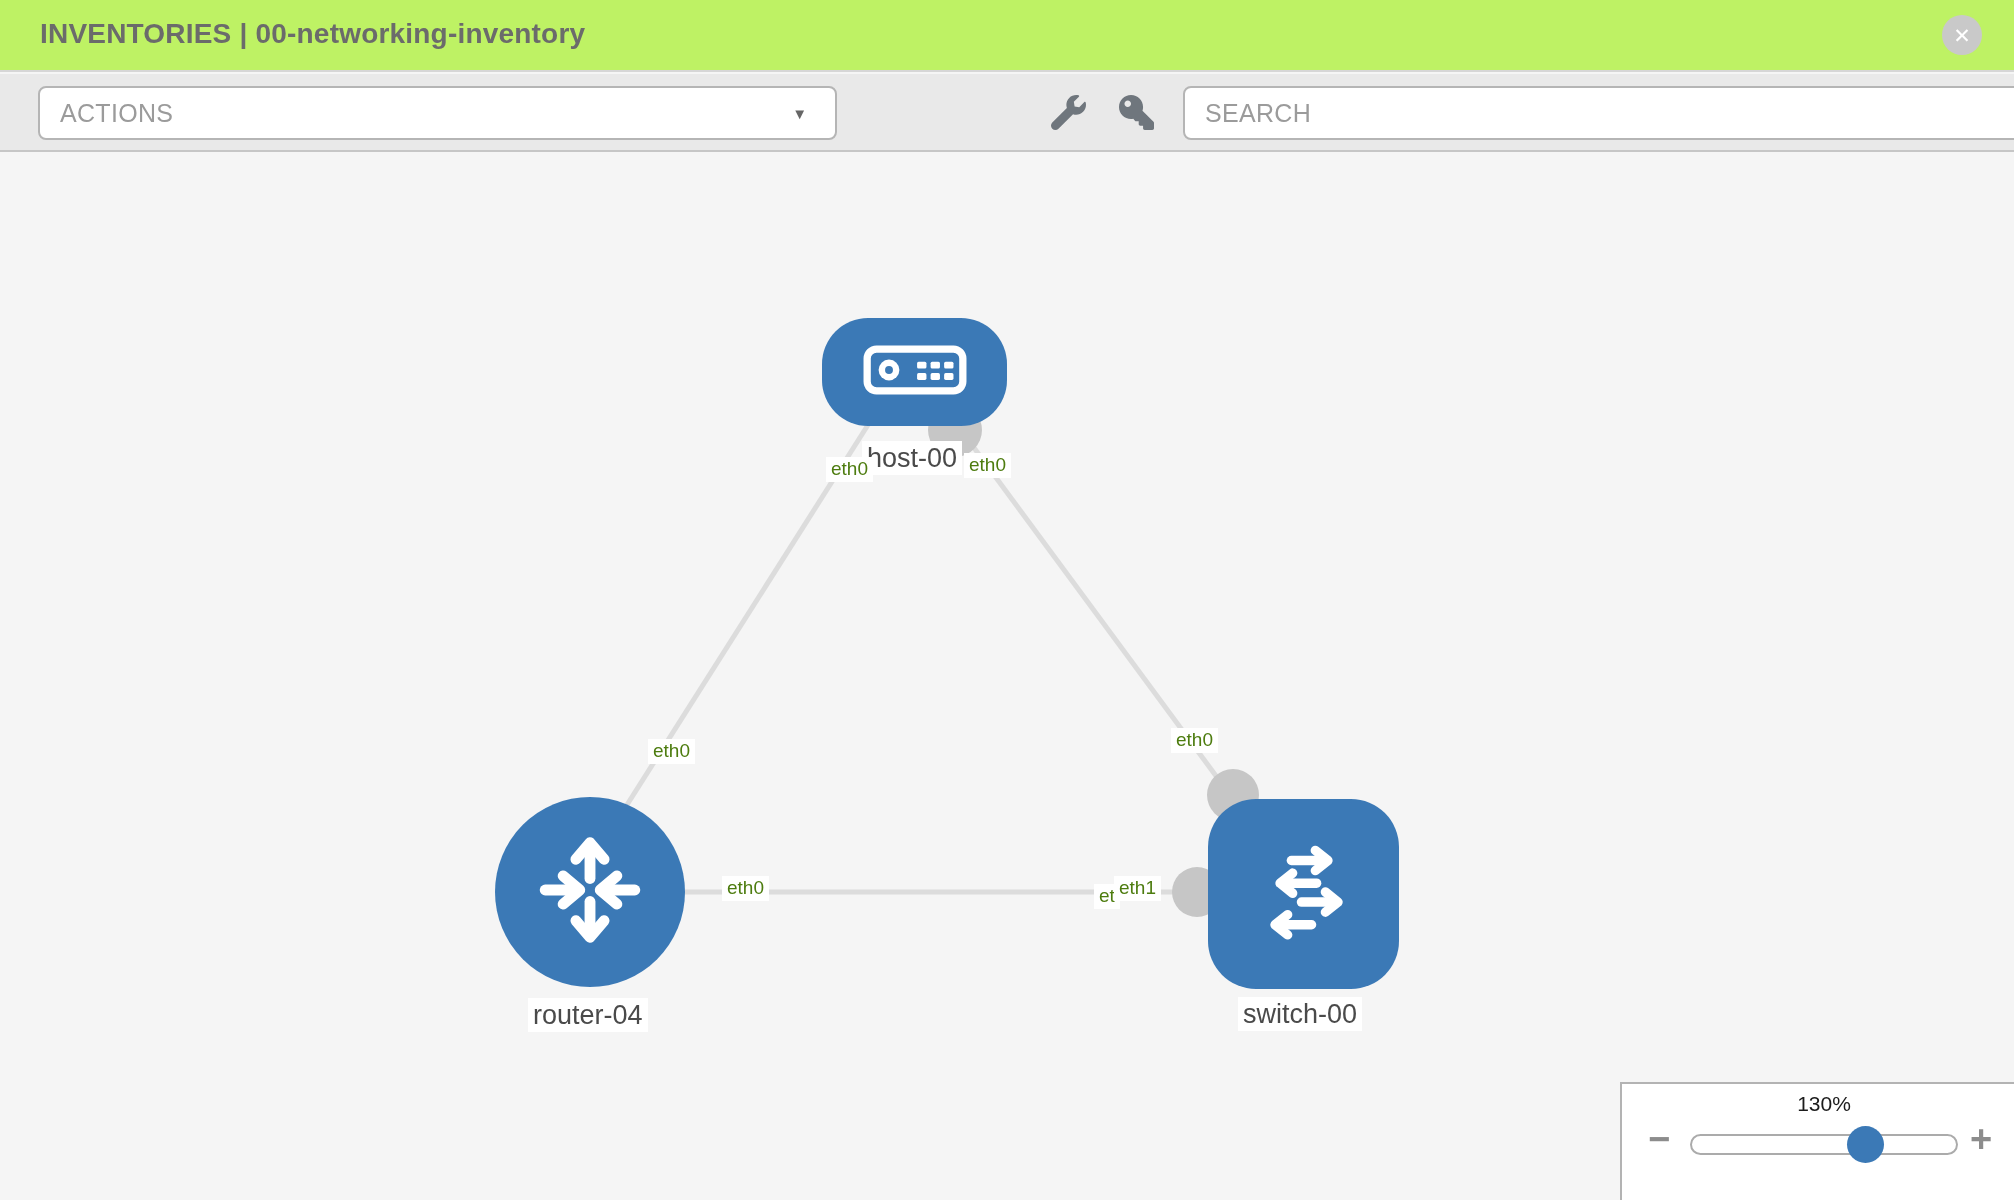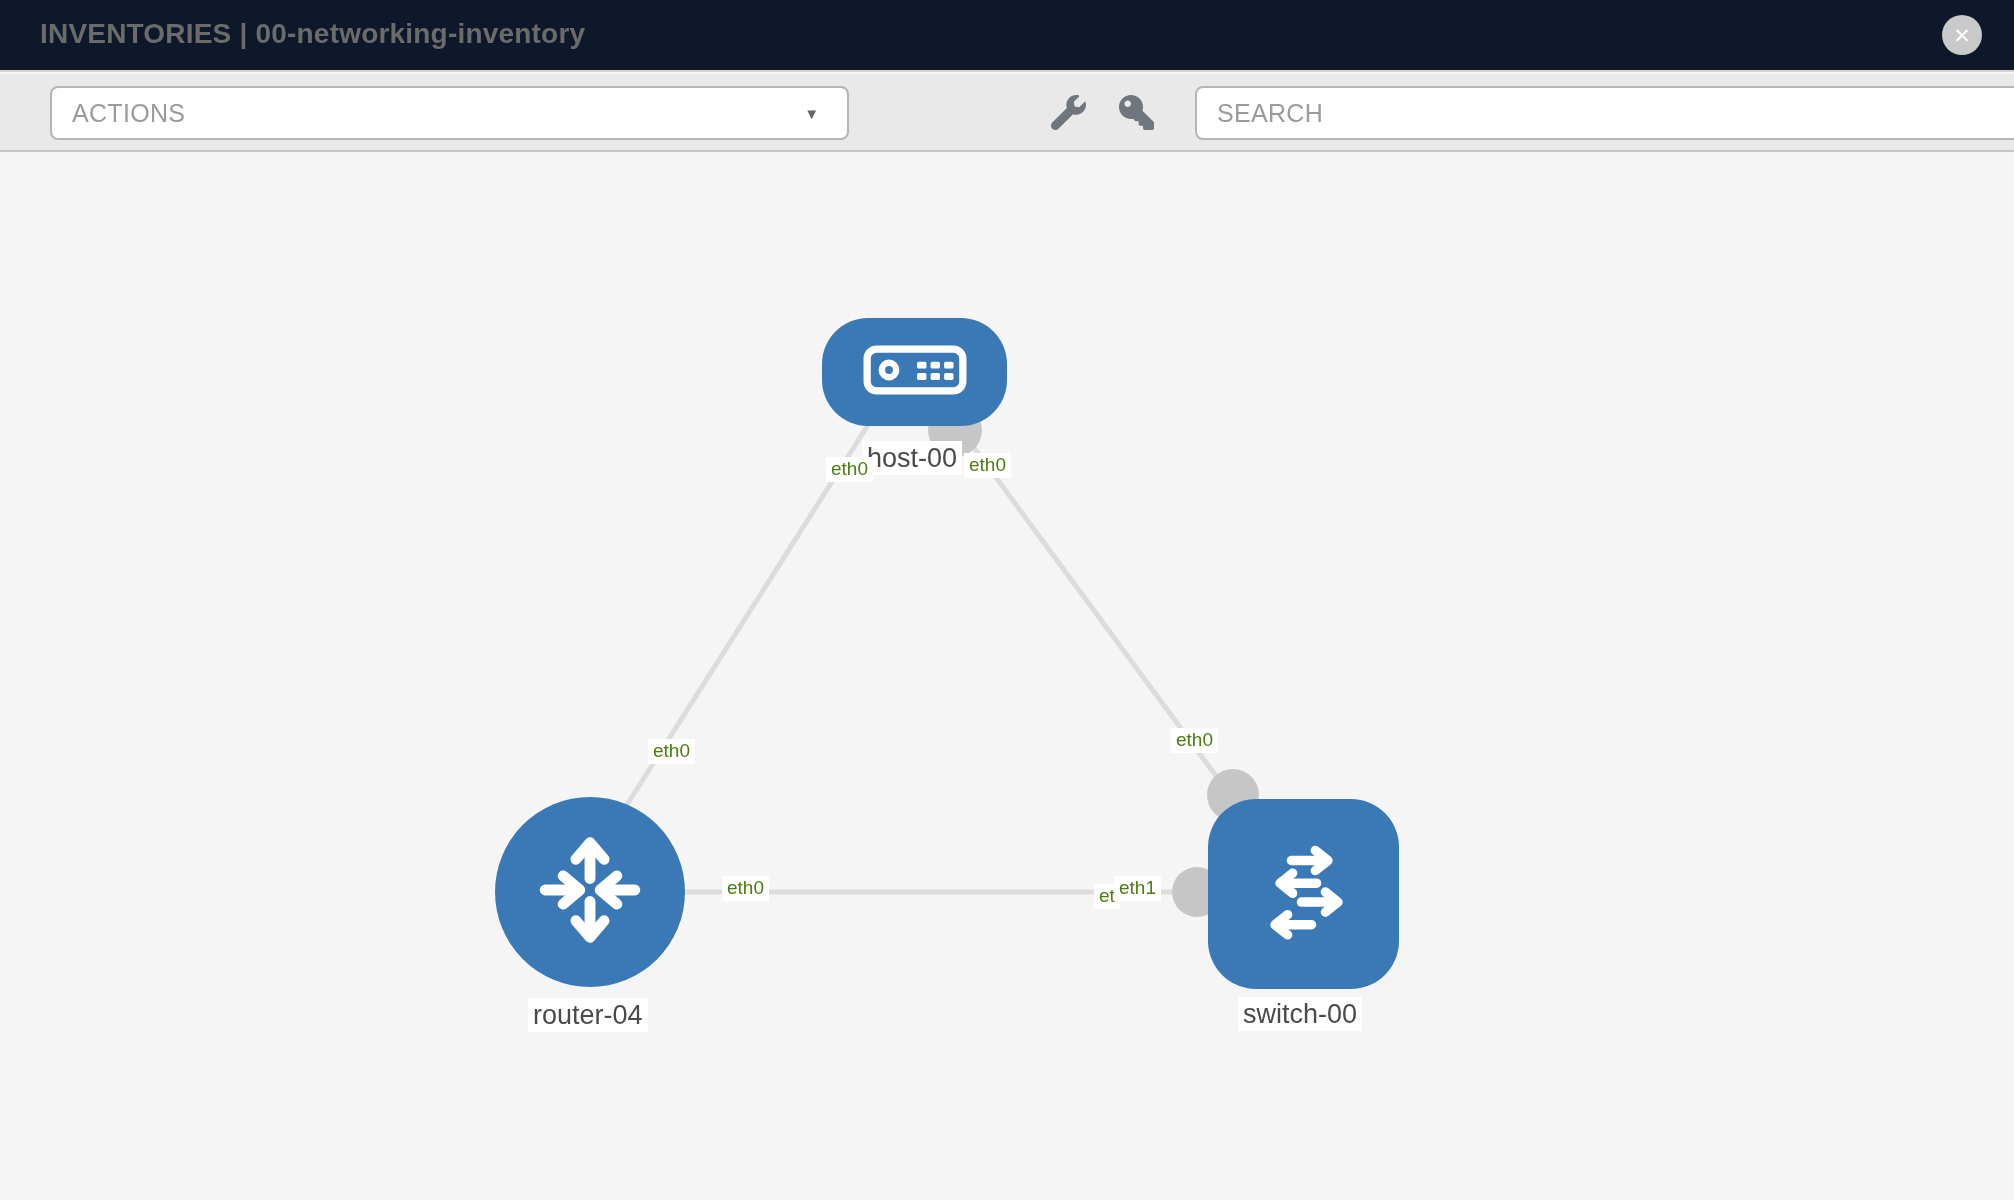--- a/index.html
+++ b/index.html
@@ -2,42 +2,42 @@
 <html><head>
 <meta charset="utf-8">
 <style>
   * { margin: 0; padding: 0; box-sizing: border-box; }
   html, body { width: 2014px; height: 1200px; overflow: hidden; }
   body { font-family: "Liberation Sans", "DejaVu Sans", sans-serif; background: #f5f5f5; position: relative; }
 
   
   .header {
     position: absolute; left: 0; top: 0; width: 2014px; height: 72px;
-    background: #0f172a; border-bottom: 2px solid #d6d6d6;
+    background: #bef264; border-bottom: 2px solid #d6d6d6;
   }
   .header-title {
     position: absolute; left: 40px; top: 18px;
     font-size: 28px; font-weight: bold; color: #6b6b6b; letter-spacing: 0.2px;
   }
   .close-btn {
     position: absolute; left: 1942px; top: 15px; width: 40px; height: 40px;
     border-radius: 50%; background: #c9c9c9; cursor: pointer;
     display: flex; align-items: center; justify-content: center;
   }
   .close-btn span { color: #ffffff; font-size: 21px; font-weight: bold; line-height: 1; }
 
   
   .toolbar {
     position: absolute; left: 0; top: 74px; width: 2014px; height: 78px;
     background: #e9e9e9; border-bottom: 2px solid #c6c6c6;
   }
   .dropdown {
     position: absolute; top: 12px; height: 54px;
     background: #ffffff; border: 2px solid #b5b5b5; border-radius: 8px;
-    display: flex; align-items: center; cursor: pointer; margin-left: 12px;
+    display: flex; align-items: center; cursor: pointer;
   }
   .dropdown .dd-label {
     margin-left: 20px; font-size: 25px; color: #9b9b9b; letter-spacing: 0.3px;
   }
   .dropdown .caret {
     position: absolute; right: 28px; top: 17px; font-size: 15px; color: #666666;
   }
   .dd-actions { left: 38px;  width: 799px; }
   .dd-search  { left: 1183px; width: 884px; }
   .tool-icon-btn {
@@ -209,14 +209,21 @@
   <div class="graph-label node-name lbl-switch">switch-00</div>
 
   <div class="graph-label iface-name lbl-eth-hl">eth0</div>
   <div class="graph-label iface-name lbl-eth-hr">eth0</div>
   <div class="graph-label iface-name lbl-eth-r1">eth0</div>
   <div class="graph-label iface-name lbl-eth-s1">eth0</div>
   <div class="graph-label iface-name lbl-eth-r2">eth0</div>
   <div class="graph-label iface-name lbl-eth-ovl">et</div>
   <div class="graph-label iface-name lbl-eth-s2">eth1</div>
 
+  <div class="zoom-panel">
+    <div class="zoom-level">130%</div>
+    <div class="zoom-minus">−</div>
+    <div class="zoom-track"></div>
+    <div class="zoom-thumb"></div>
+    <div class="zoom-plus">+</div>
+  </div>
 
 </div>
 
 </body></html>

